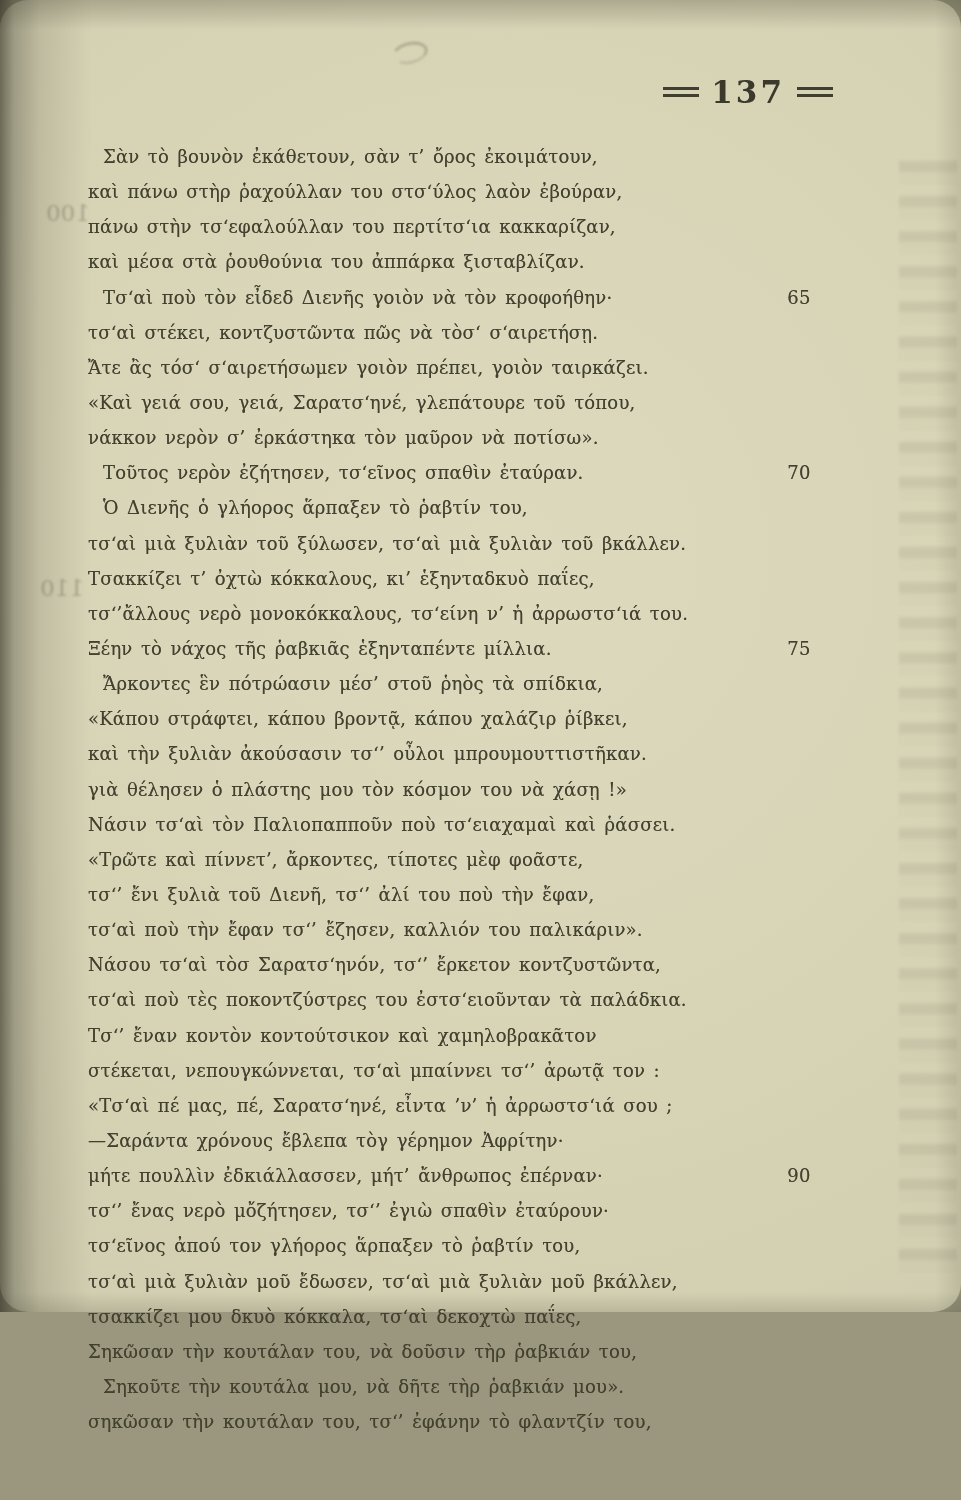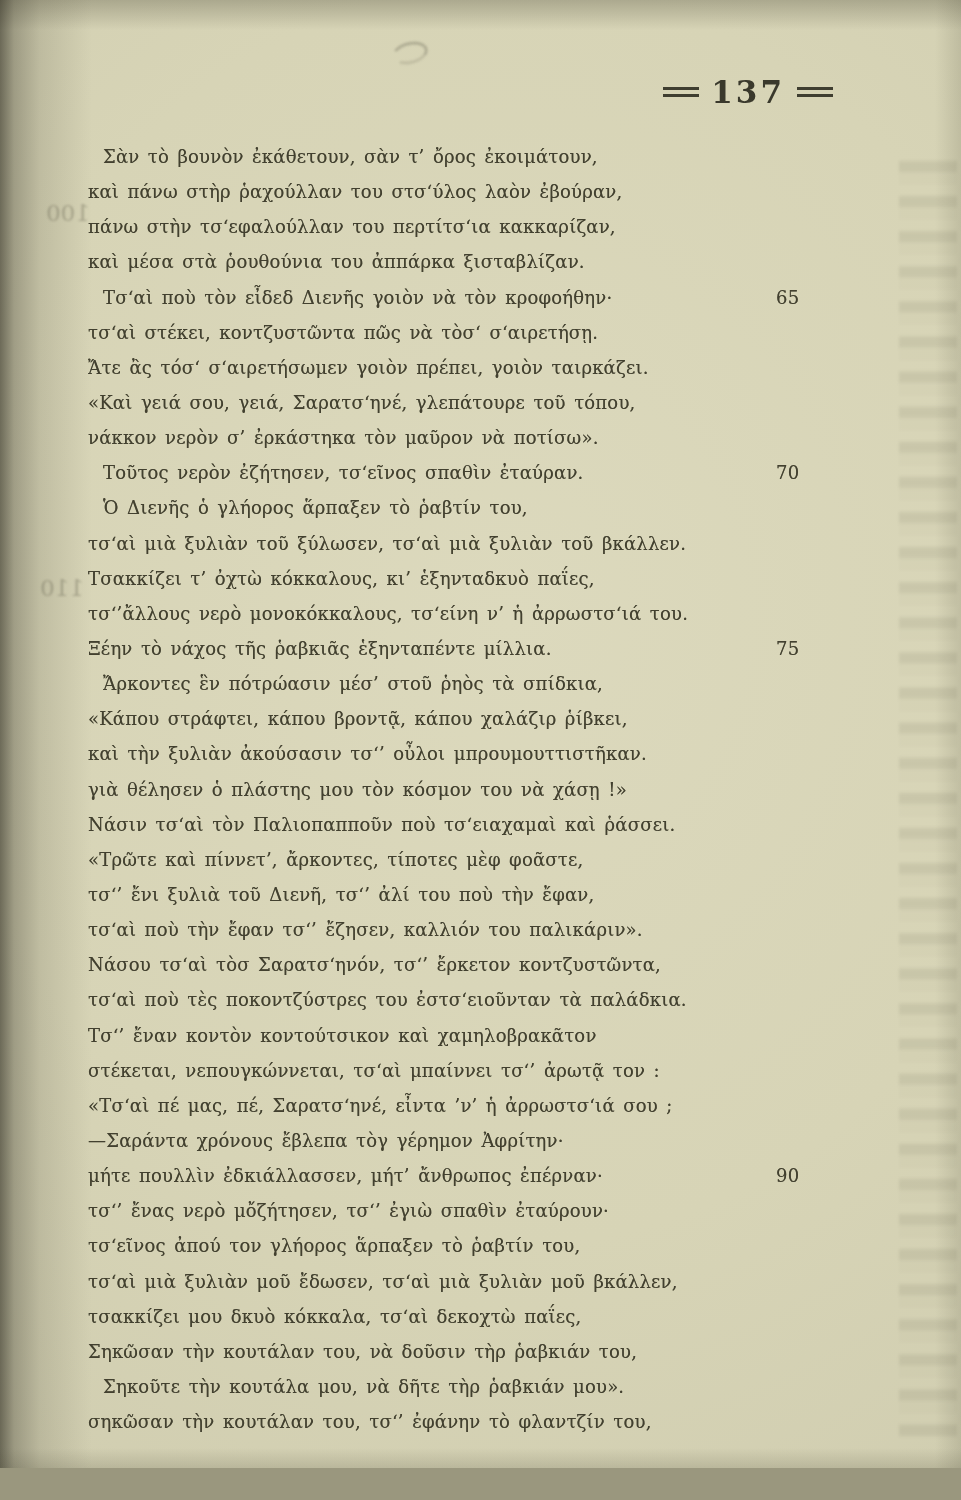--- a/index.html
+++ b/index.html
@@ -2,22 +2,23 @@
 <html><head>
 <meta charset="utf-8">
 <style>
   *{box-sizing:border-box}
   html,body{margin:0;padding:0}
   body{
     width:961px;height:1500px;overflow:hidden;background:#9a977e;
     font-family:"DejaVu Serif","Liberation Serif",serif;
   }
   .scan{
-    position:relative;width:961px;height:1468px;
+    position:relative;width:961px;height:1312px;
     background:radial-gradient(ellipse 130% 95% at 53% 42%, #dcd9bd 0%, #d7d4b6 45%, #cfccaf 80%, #c6c3a6 100%);
+    border-radius:28px;
   }
   .shade-top{position:absolute;top:0;left:0;right:0;height:30px;
     background:linear-gradient(180deg,rgba(72,70,52,.30),rgba(72,70,52,0));}
   .shade-bottom{position:absolute;bottom:0;left:0;right:0;height:20px;
     background:linear-gradient(0deg,rgba(72,70,52,.18),rgba(72,70,52,0));}
   .gutter{position:absolute;top:0;left:0;bottom:0;width:92px;
     background:linear-gradient(90deg,rgba(38,36,26,.60) 0,rgba(52,50,38,.34) 14px,rgba(70,68,52,.16) 40px,rgba(70,68,52,0) 100%);}
   .shade-right{position:absolute;top:0;right:0;bottom:0;width:26px;
     background:linear-gradient(270deg,rgba(80,78,58,.17),rgba(80,78,58,0));}
   .bleed-col{position:absolute;top:150px;right:4px;width:58px;bottom:30px;opacity:.32;filter:blur(1.6px);
@@ -34,21 +35,21 @@
   .bn2{left:40px;top:575px}
   .pagenum{position:absolute;top:74px;right:128px;display:flex;align-items:center;gap:12px;color:#3a392c;}
   .pagenum .num{font-size:31px;letter-spacing:3px;font-weight:bold;}
   .dbl{display:inline-block;width:36px;height:10px;
     border-top:3px solid #3f3e30;border-bottom:3px solid #3f3e30;}
   .poem{position:absolute;left:88px;top:139px;width:746px;color:#42402f;
     font-size:18px;letter-spacing:.2px;word-spacing:2.5px;
     text-shadow:0 0 .5px rgba(66,64,47,.55);}
   .line{position:relative;height:35.15px;line-height:35.15px;white-space:nowrap;}
   .line.indent{padding-left:15px;}
-  .line-num{position:absolute;left:688px;top:0;width:46px;text-align:left;}
+  .line-num{position:absolute;left:688px;top:0;width:46px;text-align:center;}
 </style>
 </head>
 <body>
 
 <div class="scan">
   <div class="shade-top"></div>
   <div class="gutter"></div>
   <div class="shade-right"></div>
   <div class="shade-bottom"></div>
   <div class="bleed-col"></div>

